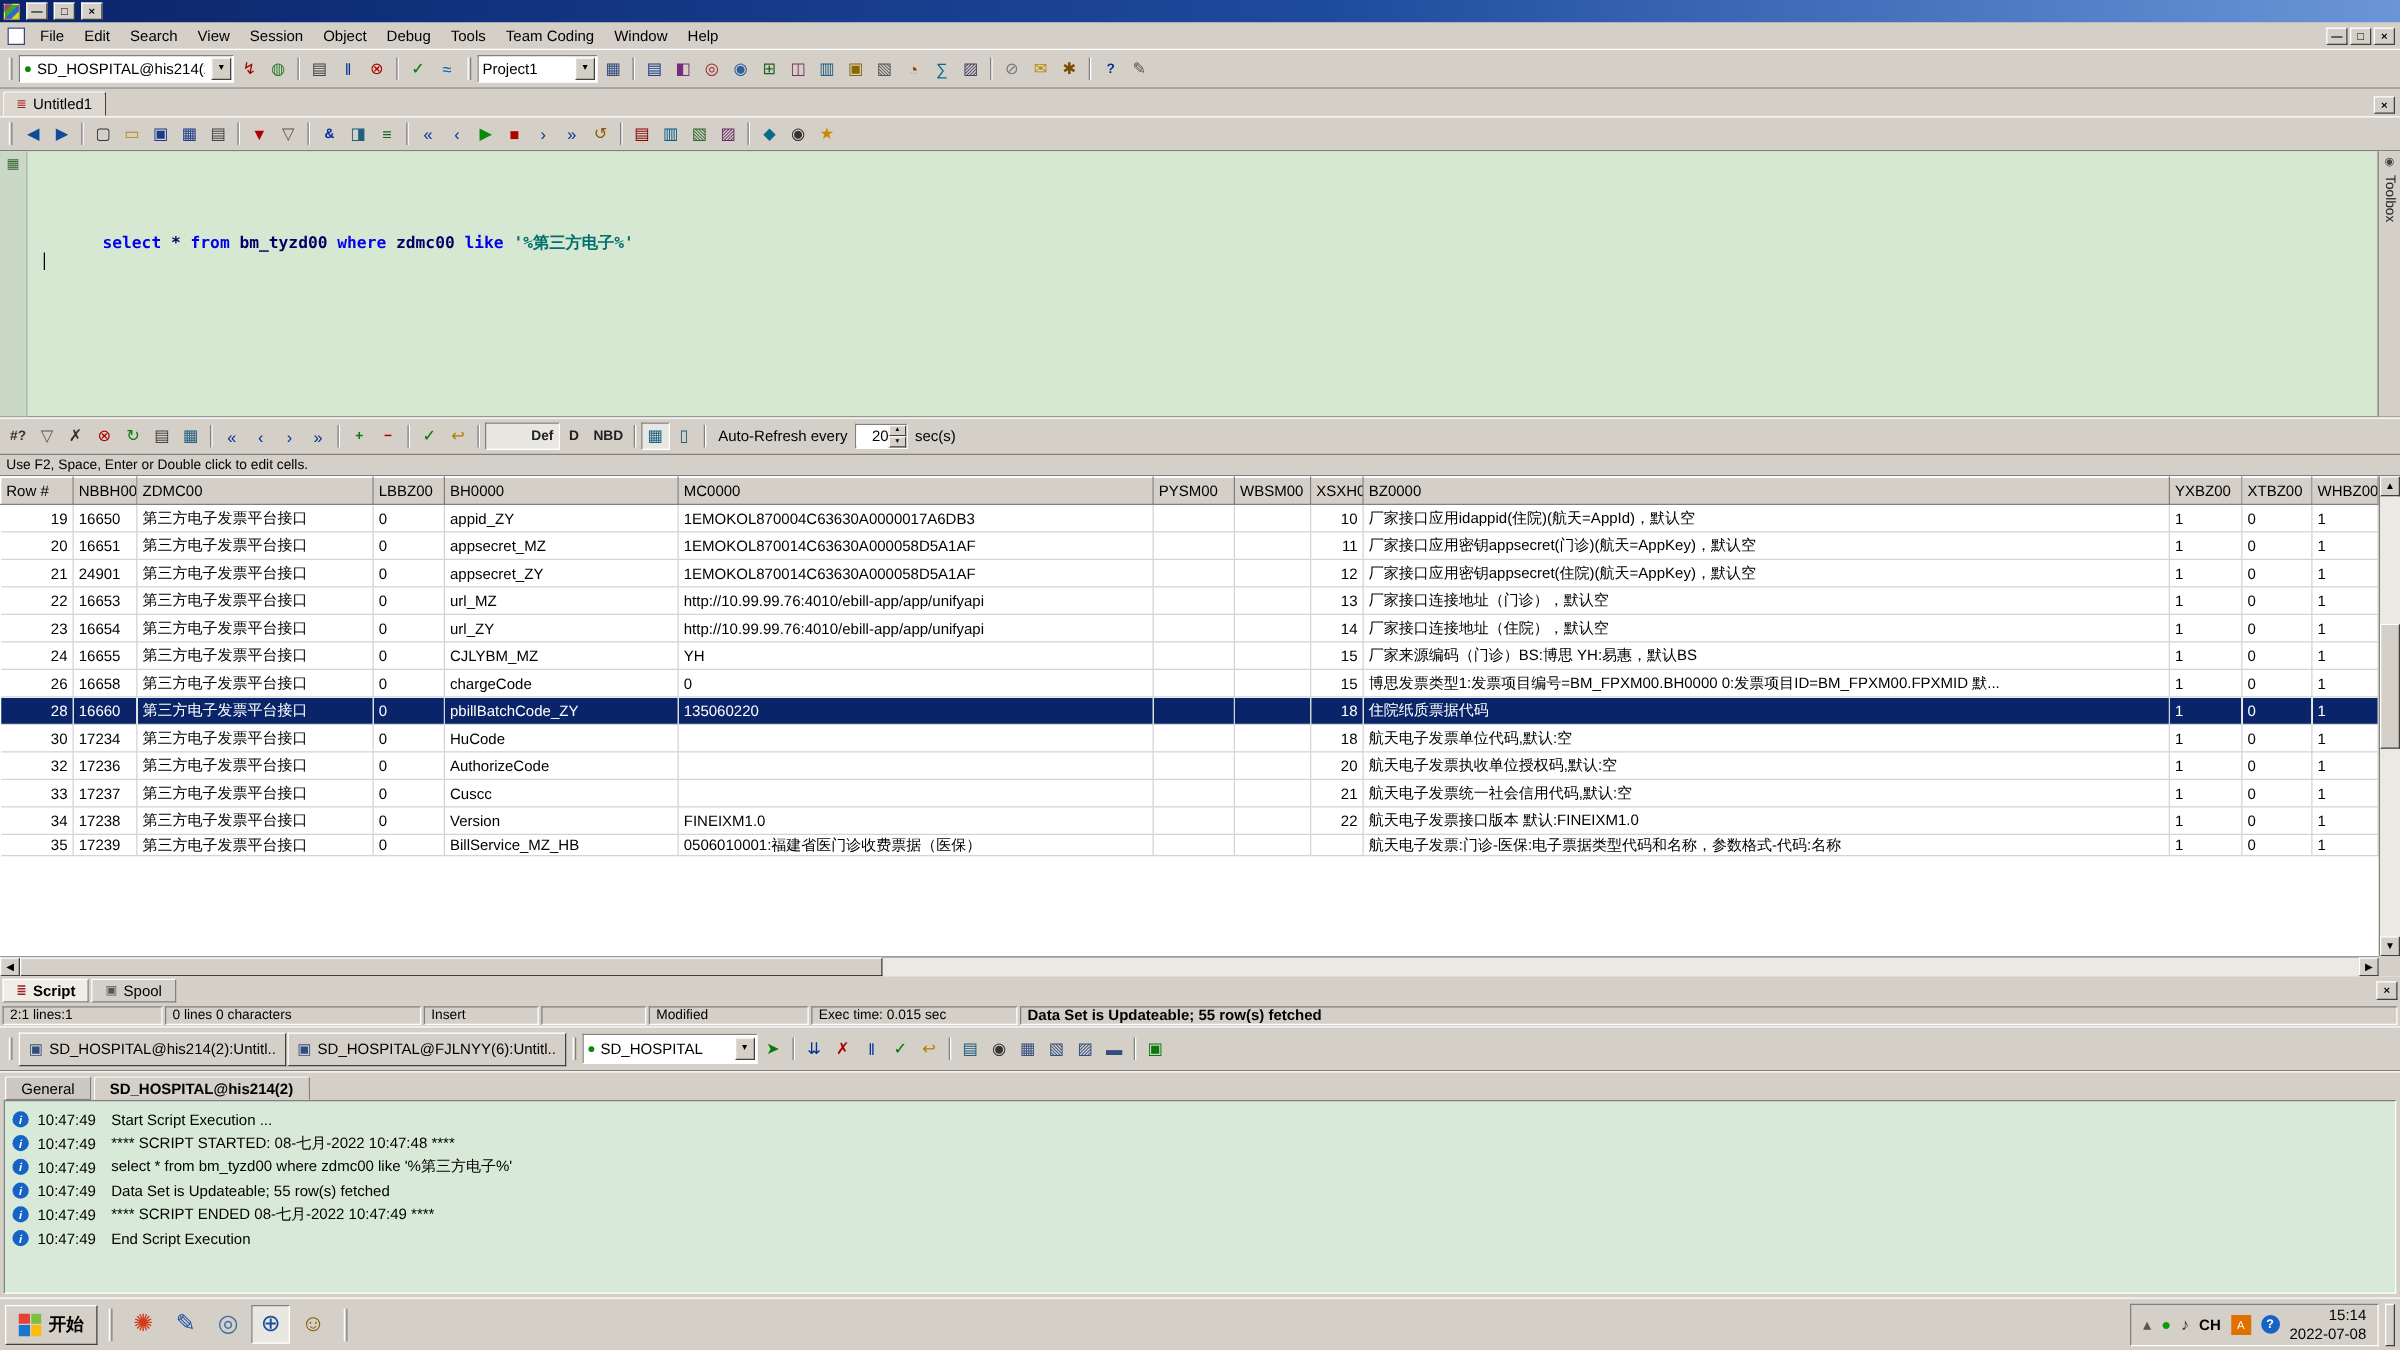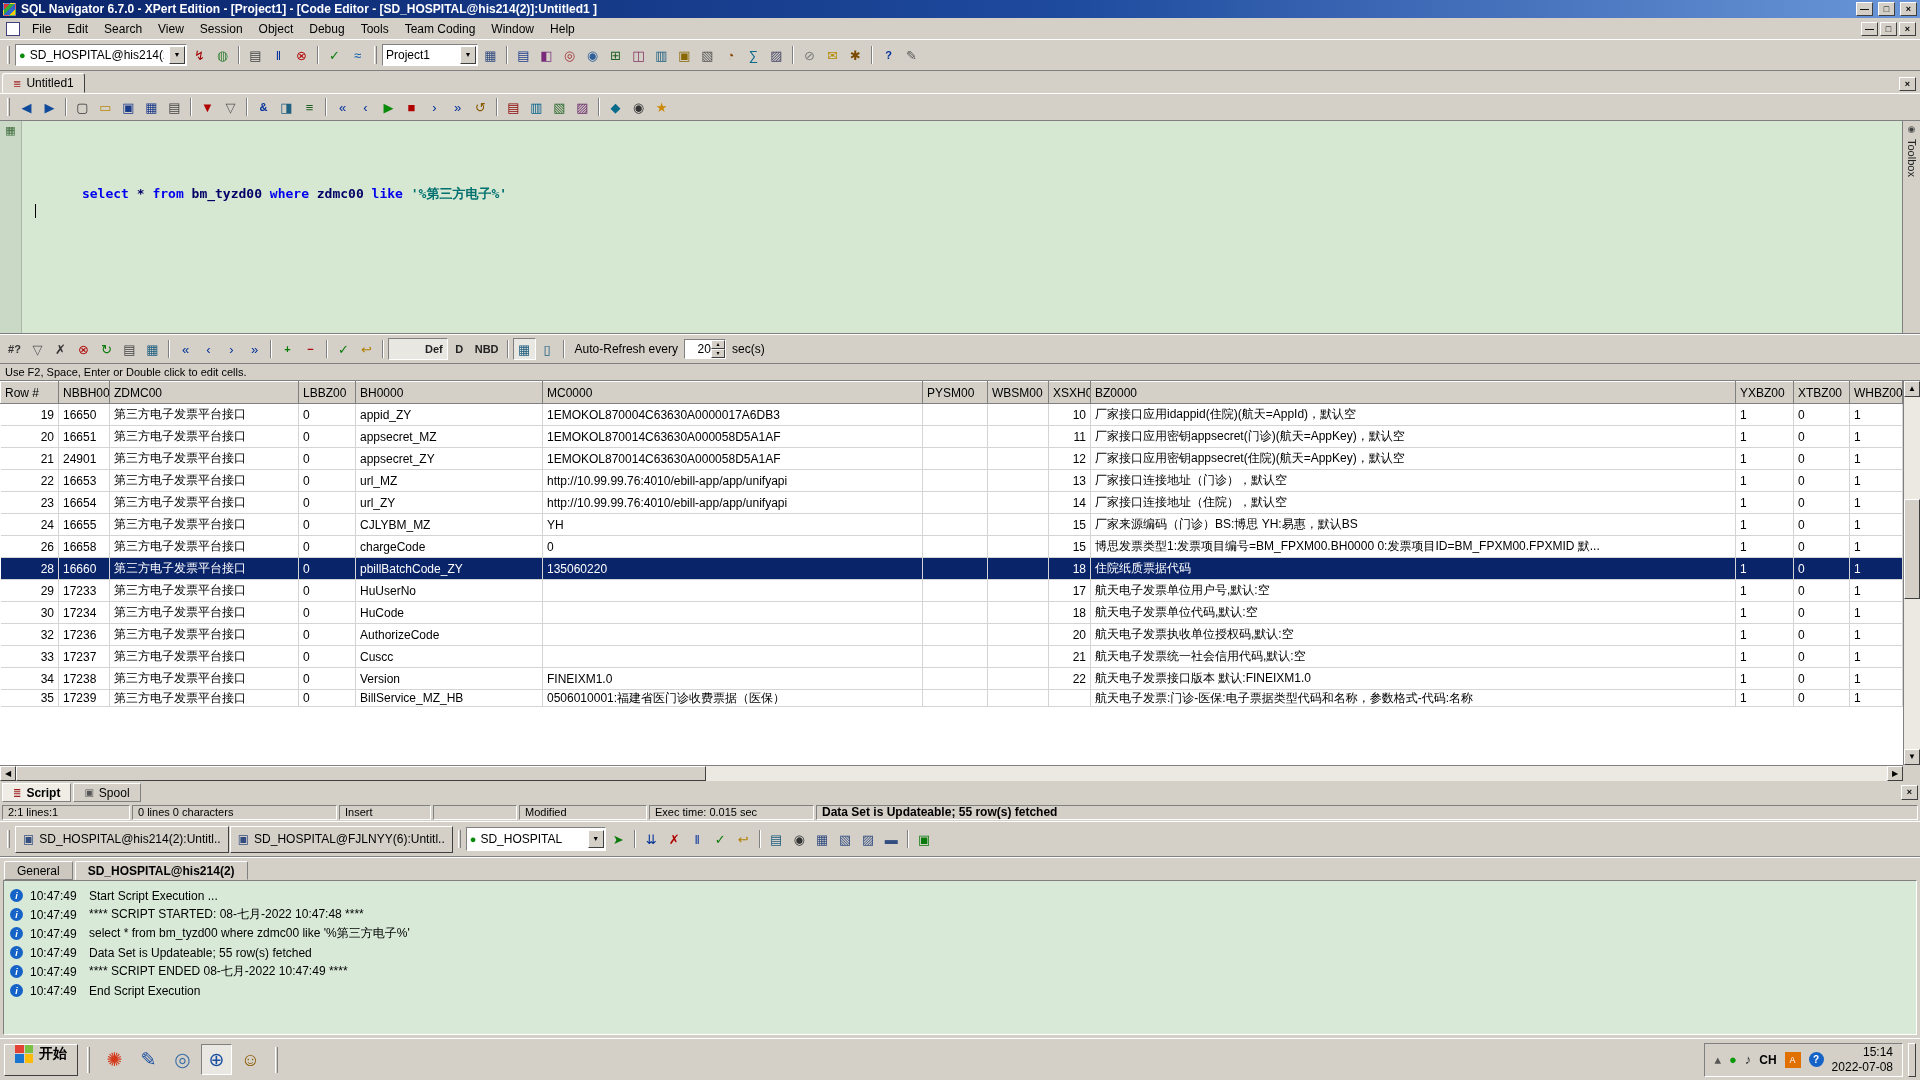--- a/index.html
+++ b/index.html
@@ -103,21 +103,21 @@
   .out-tabs { height:22px; flex:none; display:flex; align-items:flex-end; padding:2px 2px 0 4px; gap:2px; }
   .otab { height:19px; padding:2px 12px; font-size:12px; background:#ccc8c0; border:1px solid; border-color:#fff #808080 #808080 #fff; border-radius:2px 2px 0 0; white-space:nowrap; }
   .otab.active { background:#d4d0c8; border-bottom-color:#d4d0c8; font-weight:bold; }
   .out-body { flex:1; margin:0 3px 3px 3px; background:#d8e9d8; border:1px solid; border-color:#808080 #fff #fff #808080; padding:5px 6px; overflow:hidden; }
   .oline { display:flex; align-items:center; gap:7px; height:19px; font-size:12px; white-space:nowrap; }
   .oinfo { width:13px; height:13px; flex:none; border-radius:50%; background:#1663c7; color:#fff; font-size:9px; font-weight:bold; font-style:italic; display:flex; align-items:center; justify-content:center; }
   .otime { width:52px; flex:none; }
 
   
   .taskbar { height:42px; flex:none; display:flex; align-items:center; background:#d4d0c8; border-top:1px solid #fff; padding:0 4px; gap:5px; }
-  .start { display:flex; align-items:flex-start; gap:6px; height:32px; padding:0 10px; border:1px solid; border-color:#fff #404040 #404040 #fff; background:#d4d0c8; font-weight:bold; font-size:14px; flex:none; }
+  .start { display:flex; align-items:center; gap:6px; height:32px; padding:0 10px; border:1px solid; border-color:#fff #404040 #404040 #fff; background:#d4d0c8; font-weight:bold; font-size:14px; flex:none; }
   .flag { width:18px; height:18px; display:grid; grid-template-columns:1fr 1fr; grid-template-rows:1fr 1fr; gap:1px; }
   .flag i:nth-child(1){background:#e34234}.flag i:nth-child(2){background:#7ac143}
   .flag i:nth-child(3){background:#1a75cf}.flag i:nth-child(4){background:#fbbc09}
   .ql { display:flex; gap:3px; align-items:center; }
   .qbtn { width:31px; height:31px; display:flex; align-items:center; justify-content:center; font-size:19px; }
   .qbtn.pressed { border:1px solid; border-color:#808080 #fff #fff #808080; background:#e9e7e1; }
   .tb-spacer { flex:1; }
   .tray { display:flex; align-items:center; gap:8px; height:34px; padding:0 9px; border:1px solid; border-color:#808080 #fff #fff #808080; flex:none; }
   .tray .ticon { font-size:13px; }
   .tray .lang { font-size:12px; font-weight:bold; }
@@ -130,21 +130,20 @@
   .cw0{width:58px}.cw1{width:51px}.cw2{width:189px}.cw3{width:57px}.cw4{width:187px}.cw5{width:380px}
   .cw6{width:65px}.cw7{width:61px}.cw8{width:42px}.cw9{width:645px}.cw10{width:58px}.cw11{width:56px}
 </style>
 </head>
 <body>
 
 <div class="screen">
 
   <div class="titlebar">
     <span class="app-icon"></span>
-    <span class="title">SQL Navigator 6.7.0 - XPert Edition - [Project1] - [Code Editor - [SD_HOSPITAL@his214(2)]:Untitled1 ]</span>
     <span class="winbtn">—</span>
     <span class="winbtn">□</span>
     <span class="winbtn">×</span>
   </div>
 
   <div class="menubar">
     <span class="child-icon"></span>
     <div style="display:flex">
 
     <span class="menu-item">File</span>
@@ -470,35 +469,20 @@
             <td class="num">28</td>
             <td>16660</td>
             <td>第三方电子发票平台接口</td>
             <td>0</td>
             <td>pbillBatchCode_ZY</td>
             <td>135060220</td>
             <td></td>
             <td></td>
             <td class="num">18</td>
             <td>住院纸质票据代码</td>
-            <td>1</td>
-            <td>0</td>
-            <td>1</td>
-          </tr>
-          <tr>
-            <td class="num">29</td>
-            <td>17233</td>
-            <td>第三方电子发票平台接口</td>
-            <td>0</td>
-            <td>HuUserNo</td>
-            <td></td>
-            <td></td>
-            <td></td>
-            <td class="num">17</td>
-            <td>航天电子发票单位用户号,默认:空</td>
             <td>1</td>
             <td>0</td>
             <td>1</td>
           </tr>
           <tr>
             <td class="num">30</td>
             <td>17234</td>
             <td>第三方电子发票平台接口</td>
             <td>0</td>
             <td>HuCode</td>

